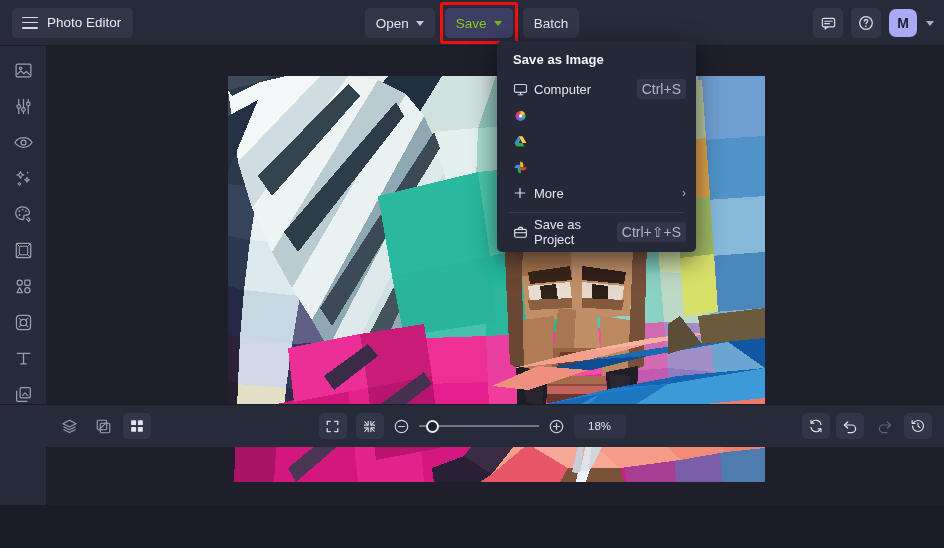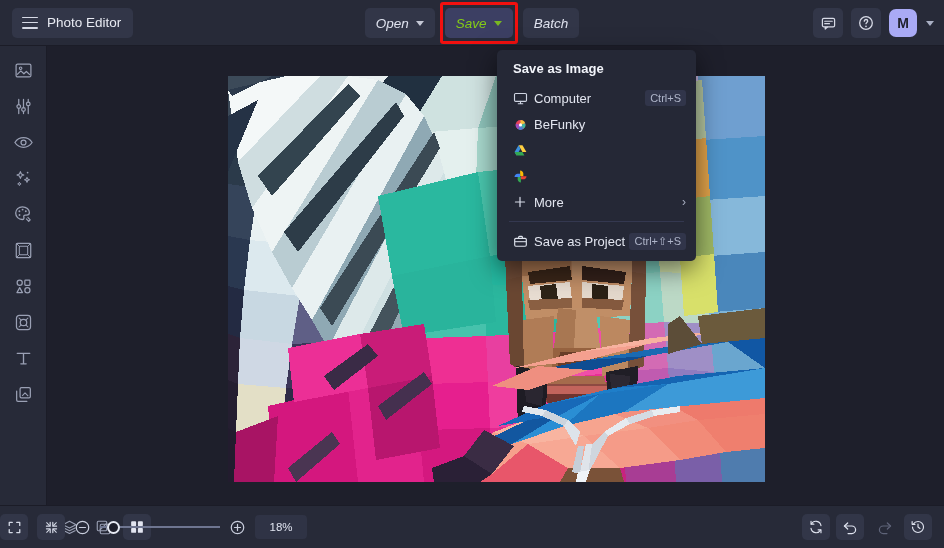--- a/index.html
+++ b/index.html
@@ -2,21 +2,21 @@
 <html><head>
 <meta charset="utf-8">
 <style>
   * { box-sizing: border-box; margin: 0; padding: 0; }
   html, body {
     width: 944px; height: 548px;
     background: #1b1c27;
     font-family: "Liberation Sans", sans-serif;
     overflow: hidden;
   }
-  #app { position: relative; width: 944px; height: 548px; }
+  #app { position: relative; width: 944px; height: 447px; }
 
   
   .topbar {
     position: absolute; top: 0; left: 0; width: 944px; height: 46px;
     background: #272a38;
     display: flex; align-items: center;
     border-bottom: 1px solid #1b1c27;
   }
   .brand {
     display: flex; align-items: center; gap: 9px;
@@ -30,21 +30,21 @@
   .center-group {
     position: absolute; left: 0; right: 0; top: 0; height: 46px;
     display: flex; align-items: center; justify-content: center; gap: 10px;
     pointer-events: none;
   }
   .center-group > * { pointer-events: auto; }
   .tbtn {
     height: 30px; display: flex; align-items: center; gap: 7px;
     padding: 0 11px; border-radius: 5px;
     background: #323648; color: #dfe2ee; font-size: 13.5px;
-    border: none; cursor: pointer; white-space: nowrap; font-style: italic;
+    border: none; cursor: pointer; white-space: nowrap;
   }
   .tbtn.save { background: #3c3f63; color: #84cc16; }
   .save-wrap { position: relative; display: flex; }
   .save-annot {
     position: absolute; left: -5px; top: -6px; right: -5px; bottom: -6px;
     border: 3px solid #f2100f; border-radius: 3px; pointer-events: none;
   }
   .chev { width: 0; height: 0; border-left: 4px solid transparent; border-right: 4px solid transparent;
           border-top: 5px solid currentColor; opacity: .85; }
 
@@ -81,59 +81,59 @@
     background: #1e1f2b; overflow: hidden;
   }
   .photo {
     position: absolute; left: 181px; top: 30px; width: 537px; height: 406px;
     background: #14151d;
   }
   .photo svg { display: block; width: 100%; height: 100%; }
 
   
   .menu {
-    position: absolute; left: 497px; top: 50px; width: 199px;
+    position: absolute; left: 497px; top: 41px; width: 199px;
     background: #252836; border-radius: 5px;
     box-shadow: 0 8px 26px rgba(0,0,0,.55);
     padding: 8px 0 7px 0; z-index: 40;
   }
   .menu-title {
     color: #f2f4fa; font-size: 13px; font-weight: 700;
     padding: 3px 0 9px 16px; letter-spacing: .1px;
   }
   .mi {
     display: flex; align-items: center; height: 26px;
     padding: 0 10px 0 16px; color: #e3e6f0; font-size: 13px; cursor: pointer;
   }
   .mi-ico { width: 21px; display: flex; align-items: center; justify-content: flex-start; flex: none; }
   .mi-label { flex: 1; }
   .mi.strong .mi-label { font-weight: 400; }
   .kbd {
-    background: #31354a; color: #aeb4c8; font-size: 11px;
+    background: #31354a; color: #aeb4c8; font-size: 14px;
     padding: 2px 5px; border-radius: 3px; white-space: nowrap;
   }
   .mi-arrow { color: #a7adc0; font-size: 12px; }
   .divider { height: 1px; background: #343850; margin: 6px 12px 6px 12px; }
 
   
   .bottombar {
     position: absolute; left: 0; bottom: 0; width: 944px; height: 43px;
     background: #272a38; border-top: 1px solid #1b1c27;
     display: flex; align-items: center;
   }
   .bb-left { display: flex; align-items: center; gap: 6px; margin-left: 55px; }
   .bb-btn {
     width: 28px; height: 26px; border-radius: 5px;
     display: flex; align-items: center; justify-content: center;
     color: #9aa0b4; cursor: pointer;
   }
   .bb-btn.active { background: #323648; color: #e2e5f0; }
   .bb-center {
     position: absolute; left: 0; right: 0; display: flex; align-items: center;
-    justify-content: flex-start; gap: 9px;
+    justify-content: center; gap: 9px;
   }
   .zbtn {
     width: 28px; height: 26px; border-radius: 5px; background: #323648;
     display: flex; align-items: center; justify-content: center; color: #d5d9e6; cursor: pointer;
   }
   .circ { color: #c9cedd; cursor: pointer; display: flex; }
   .slider { position: relative; width: 120px; height: 14px; display: flex; align-items: center; cursor: pointer; }
   .slider .track { position: absolute; left: 0; right: 0; height: 1.5px; background: #6e7590; }
   .slider .knob {
     position: absolute; left: 3px; width: 13px; height: 13px; border-radius: 50%;
@@ -536,21 +536,20 @@
       <span class="mi-ico">
         <svg width="15" height="15" viewBox="0 0 16 16">
           <circle cx="8" cy="8.4" r="5.2" fill="#e8425a"></circle>
           <path d="M8 3.2a5.2 5.2 0 014.9 3.5l-4.9 1.7z" fill="#f2c23c"></path>
           <path d="M12.9 6.7a5.2 5.2 0 01-1.6 5.9L8 8.4z" fill="#3bb6a0"></path>
           <path d="M11.3 12.6a5.2 5.2 0 01-6.1.2L8 8.4z" fill="#4a7fd4"></path>
           <path d="M5.2 12.8A5.2 5.2 0 013.1 7.3L8 8.4z" fill="#9a4fc4"></path>
           <circle cx="8" cy="8.4" r="1.7" fill="#ffffff"></circle>
         </svg>
       </span>
-      <span class="mi-label">BeFunky</span>
     </div>
 
     <div class="mi">
       <span class="mi-ico">
         <svg width="15" height="15" viewBox="0 0 16 16">
           <path d="M5.9 2.4h4.2l4.2 7.3h-4.2z" fill="#ffcf40"></path>
           <path d="M5.9 2.4L1.7 9.7l2.1 3.6 4.2-7.3z" fill="#3c8fdc"></path>
           <path d="M1.7 9.7h8.4l2.1 3.6H3.8z" fill="#33a852"></path>
         </svg>
       </span>

